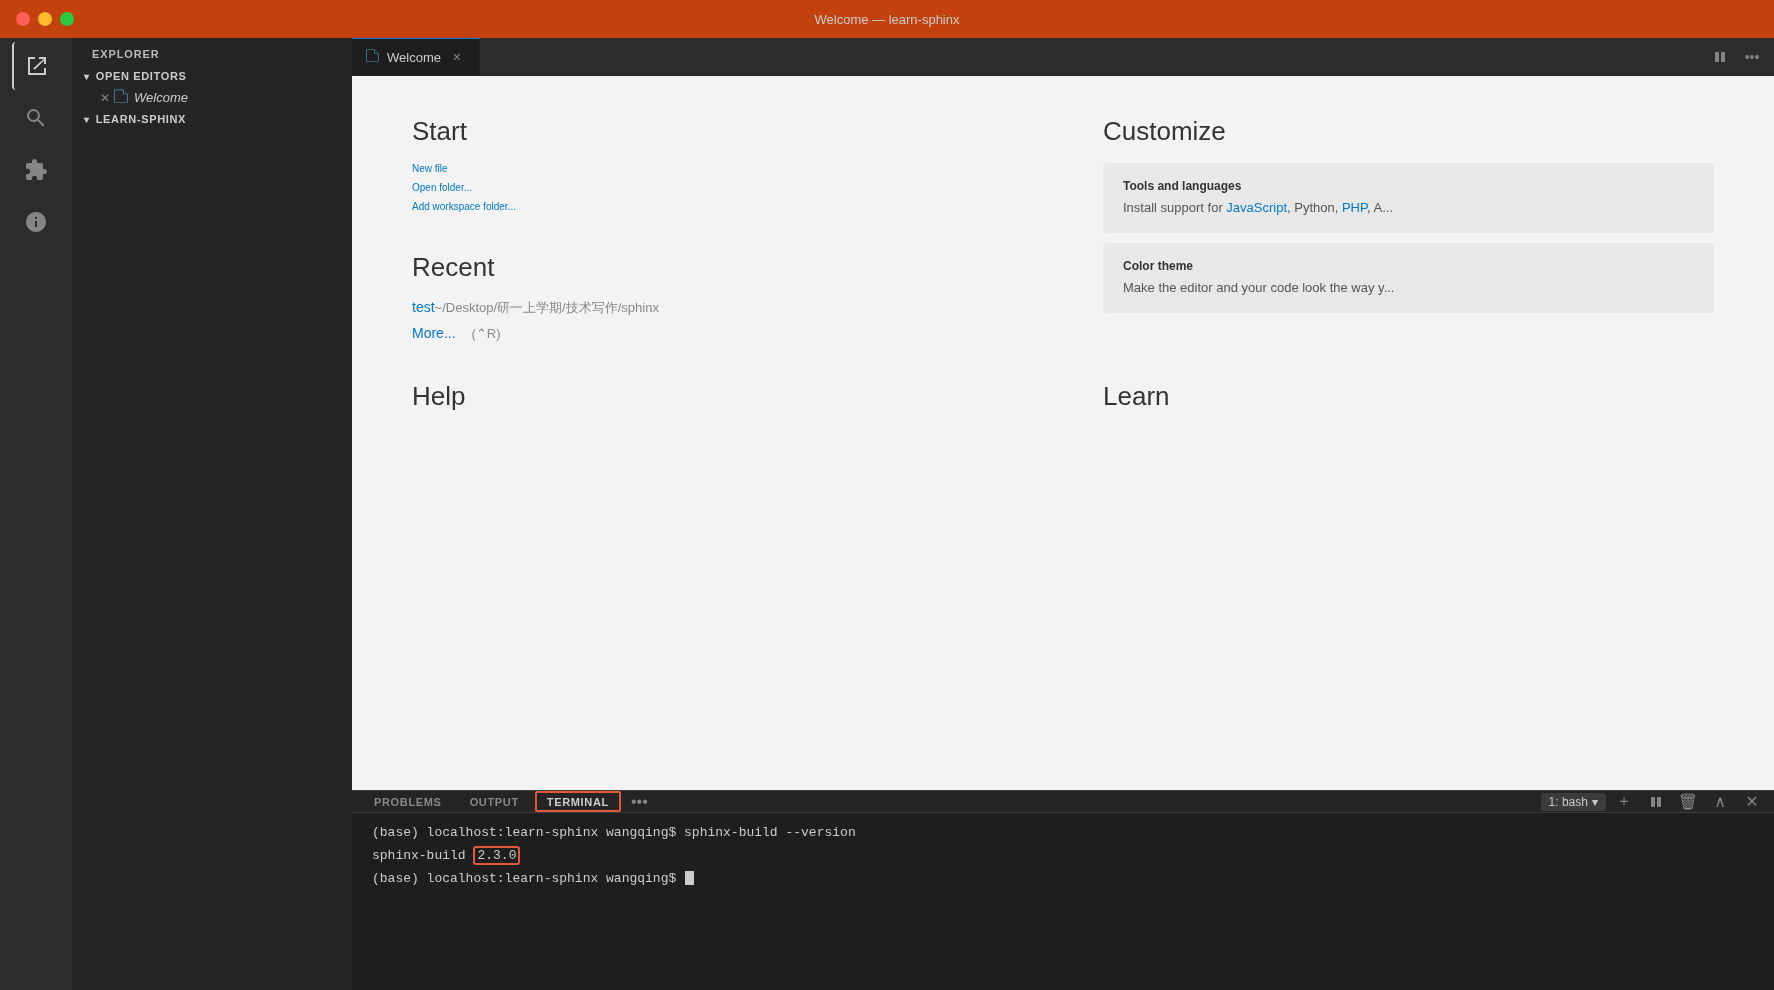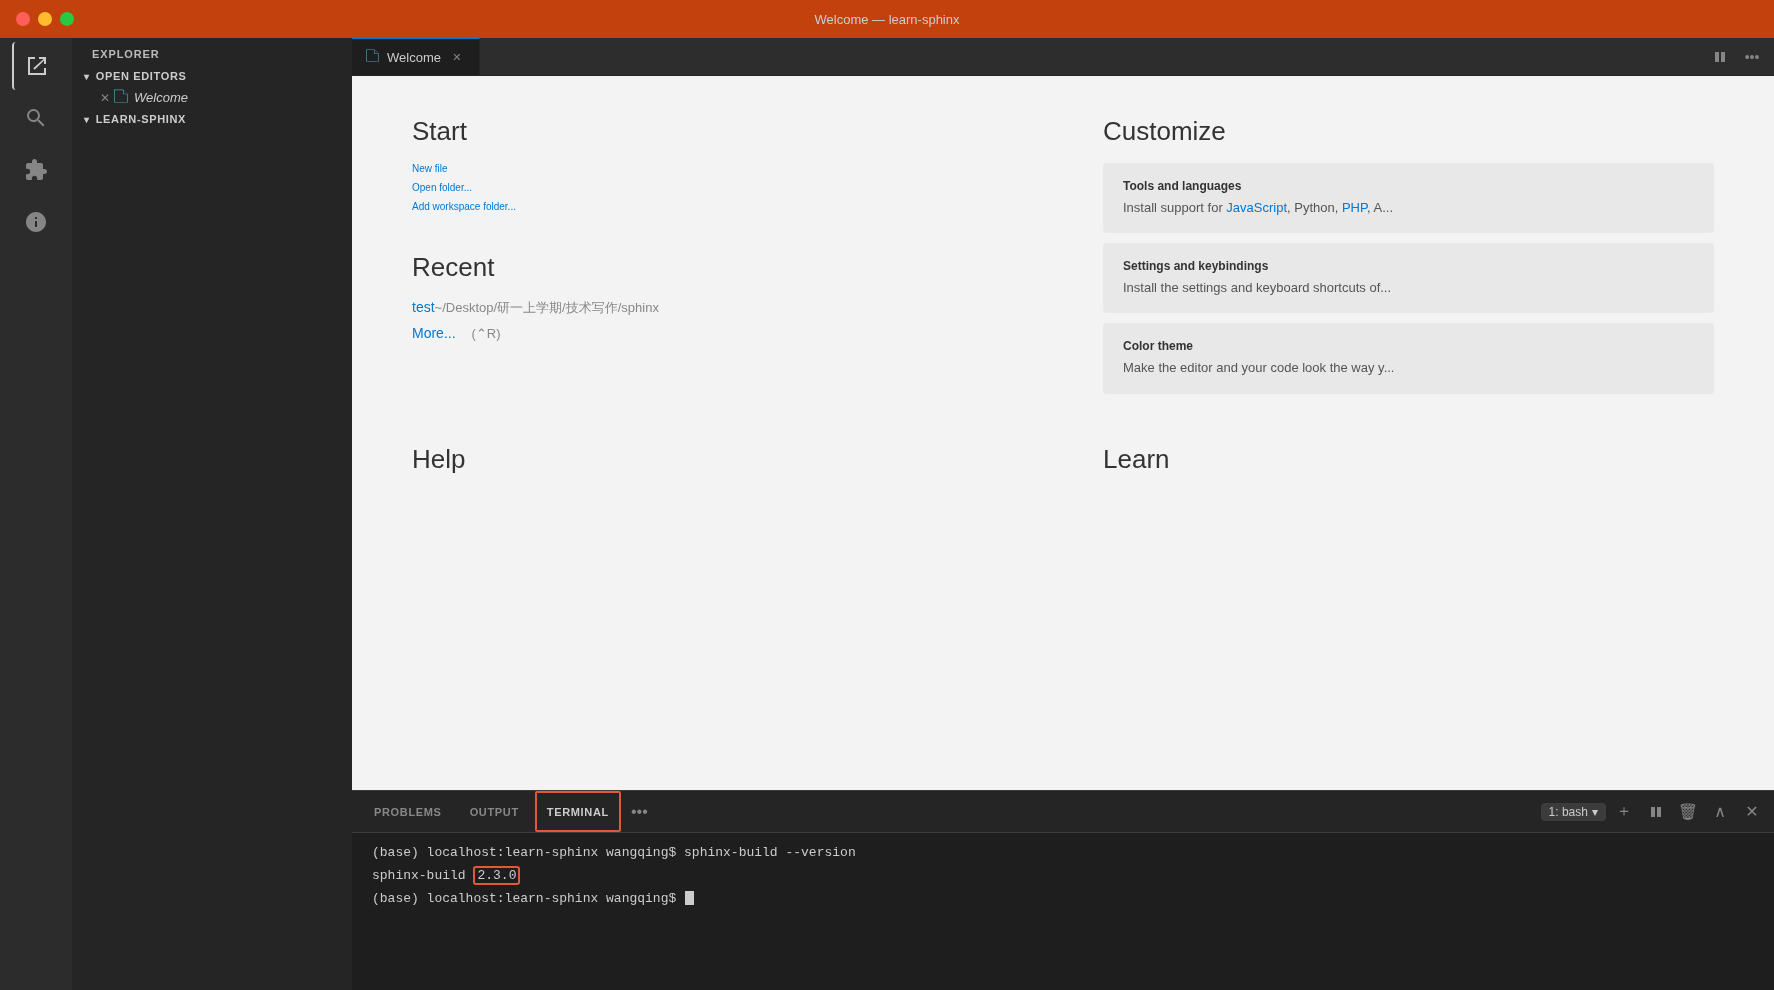--- a/index.html
+++ b/index.html
@@ -287,21 +287,21 @@
     
     #terminal-panel {
       height: 200px;
       background: #1e1e1e;
       display: flex;
       flex-direction: column;
       flex-shrink: 0;
       border-top: 1px solid #3c3c3c;
     }
     #terminal-tabs {
-      height: 42px;
+      height: 22px;
       background: #252526;
       display: flex;
       align-items: center;
       padding: 0 8px;
       gap: 0;
       flex-shrink: 0;
       border-bottom: 1px solid #3c3c3c;
     }
     .terminal-tab {
       padding: 0 14px;
@@ -493,24 +493,20 @@
         <div class="section-col">
           <div class="welcome-section-title">Customize</div>
 
           <div class="customize-card">
             <div class="card-title">Tools and languages</div>
             <div class="card-desc">
               Install support for <span class="link-text">JavaScript</span>, Python, <span class="link-text">PHP</span>, A...
             </div>
           </div>
 
-          <div class="customize-card">
-            <div class="card-title">Settings and keybindings</div>
-            <div class="card-desc">Install the settings and keyboard shortcuts of...</div>
-          </div>
 
           <div class="customize-card">
             <div class="card-title">Color theme</div>
             <div class="card-desc">Make the editor and your code look the way y...</div>
           </div>
         </div>
 
         <div id="help-section">
           <div class="welcome-section-title">Help</div>
         </div>

